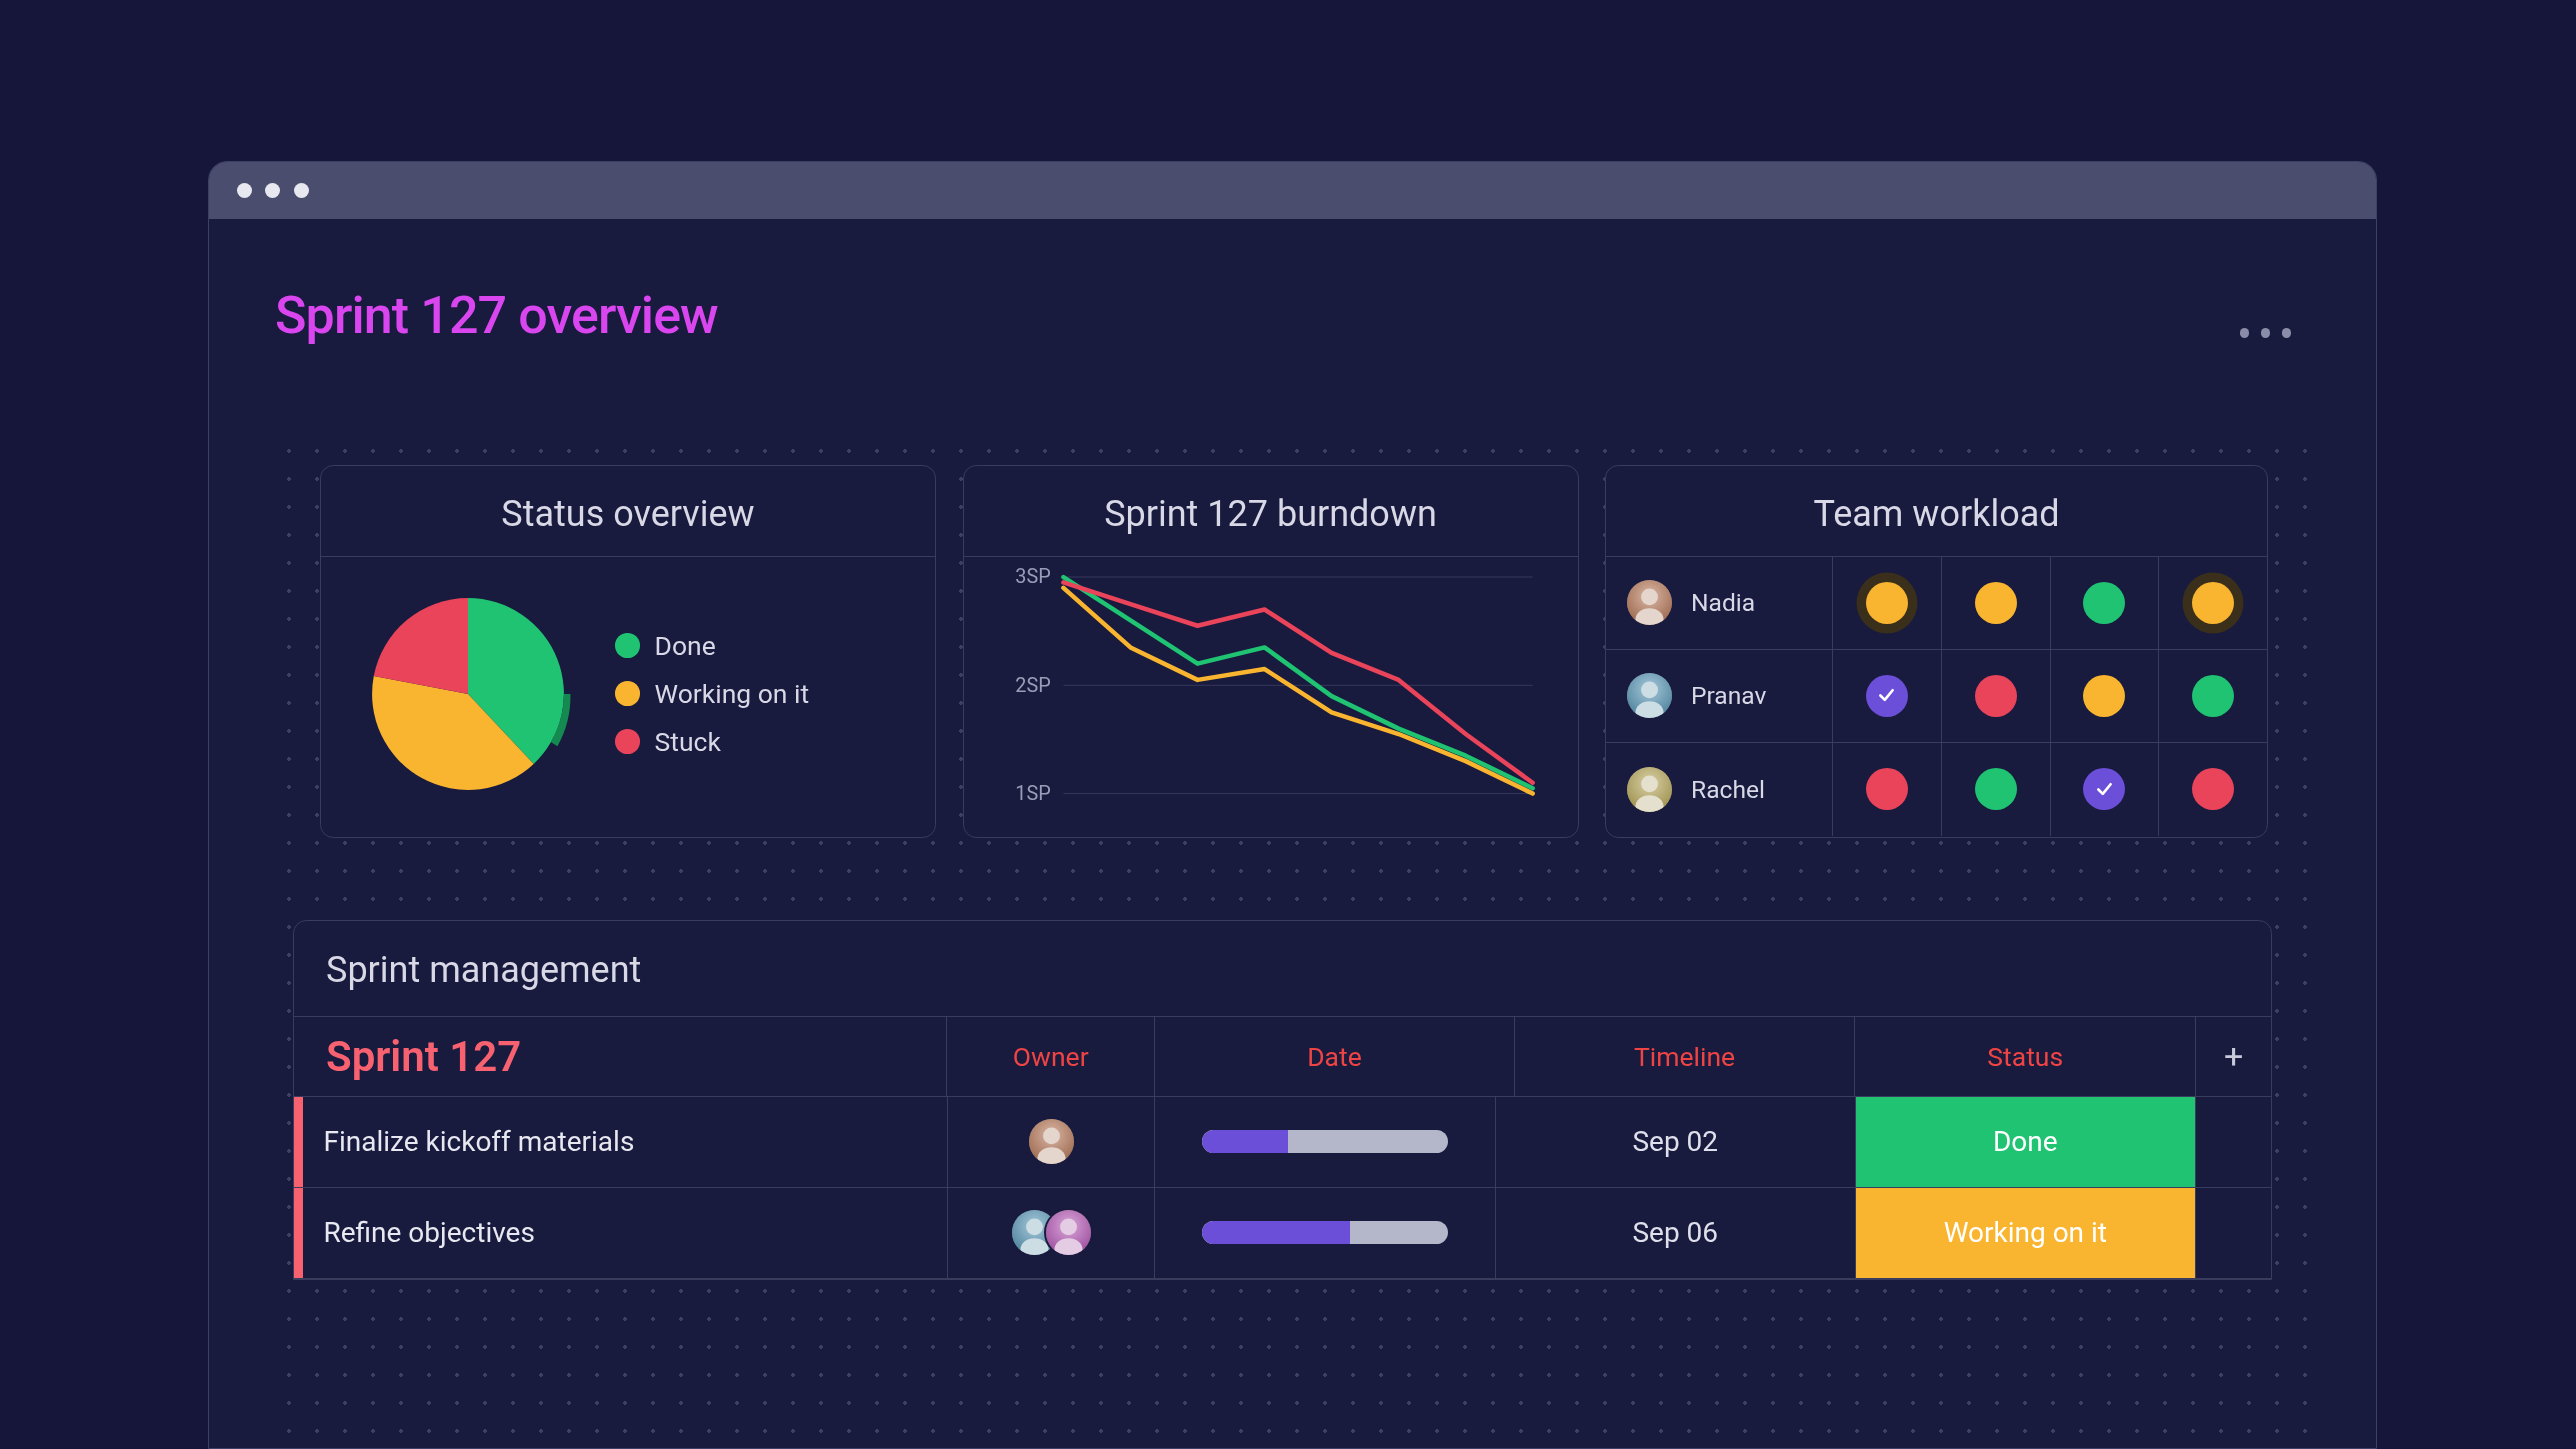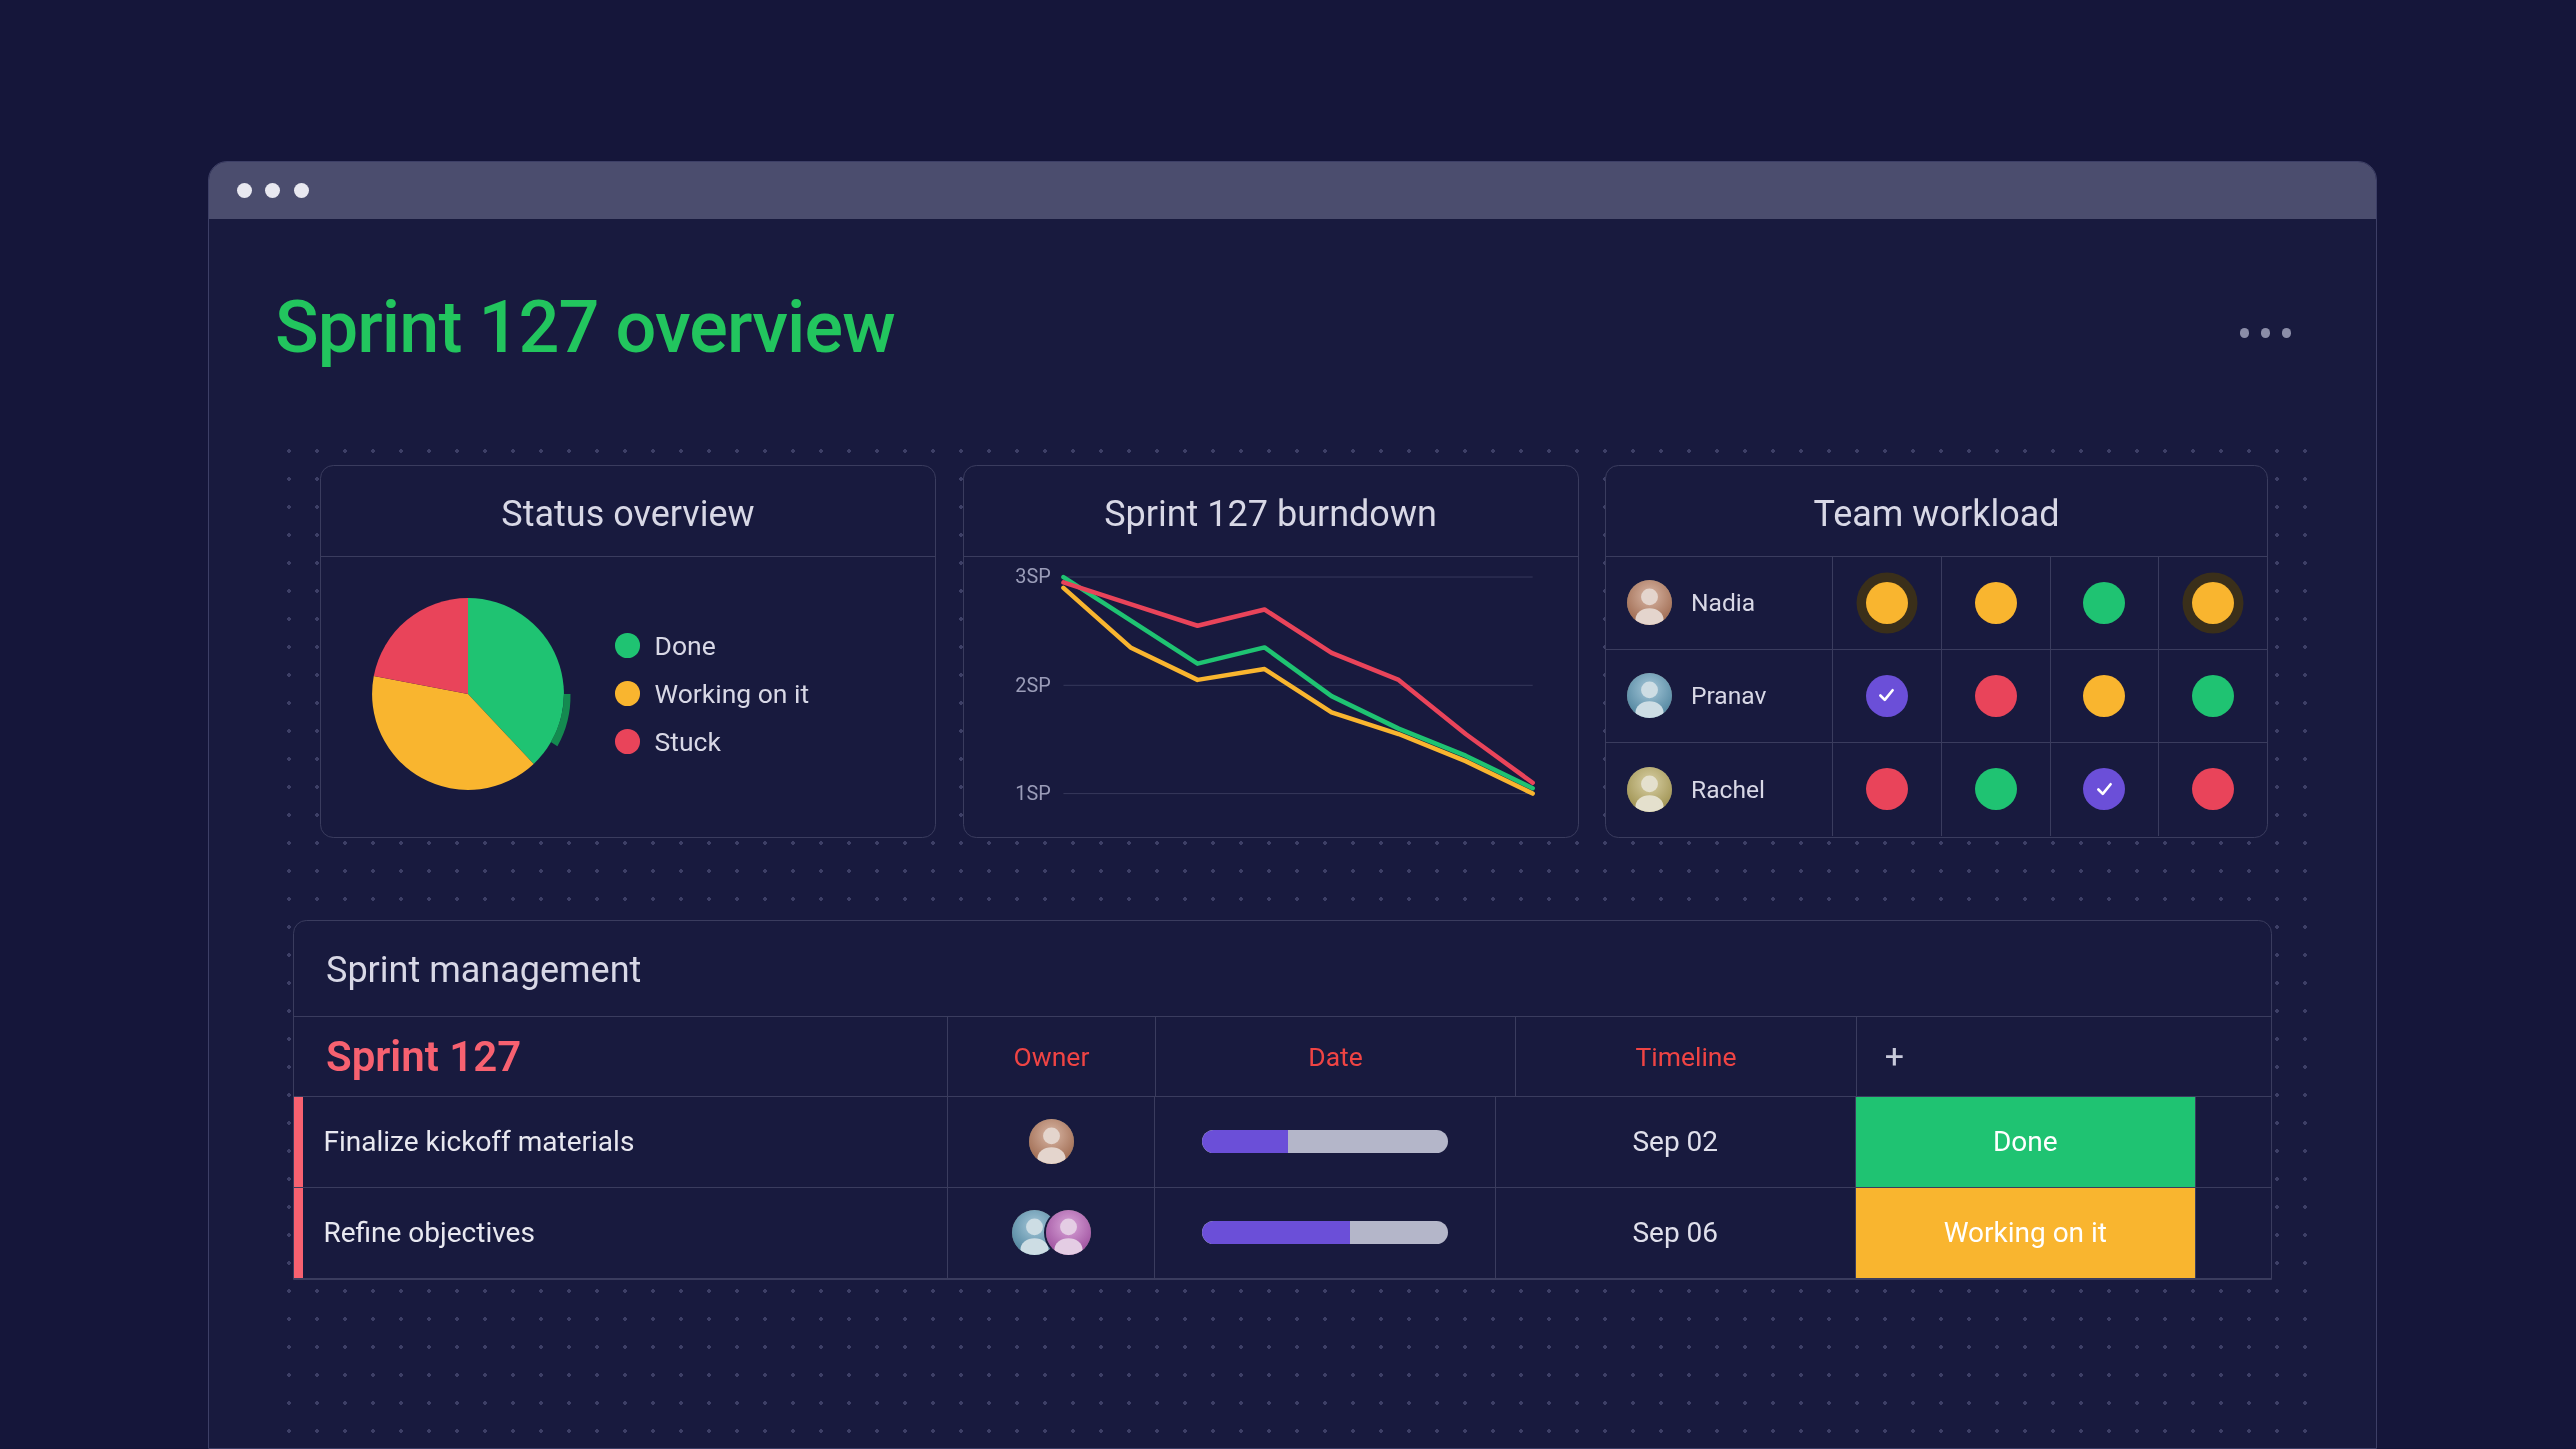--- a/index.html
+++ b/index.html
@@ -15,21 +15,21 @@
     overflow: hidden;
   }
   .titlebar {
     height: 57px;
     background: #4b4d6e;
     display: flex; align-items: center;
     padding-left: 28px; gap: 13.3px;
   }
   .tb-dot { width: 15px; height: 15px; border-radius: 50%; background: #e8e8f0; }
   .content { padding: 66px 66px 0 66px; position: relative; }
-  .page-title { font-size: 72px; font-weight: 500; letter-spacing: -0.9px; color: #22c55e; }
+  .page-title { font-size: 52px; font-weight: 500; letter-spacing: -0.9px; color: #d946ef; }
   .more-dots { position: absolute; right: 85px; top: 109px; display:flex; gap:11.4px; }
   .more-dots span { width:9.5px; height:9.5px; border-radius:50%; background:#8b8da8; display:block; }
 
   .dotgrid {
     position: absolute; left: 66px; right: 57px; top: 218px; height: 1004px;
     background-image: radial-gradient(#3d3f66 1.9px, transparent 1.9px);
     background-size: 28px 28px;
     background-position: 0 0;
   }
 
@@ -291,20 +291,21 @@
 
       </div>
 
       <div class="mgmt">
         <div class="mgmt-title">Sprint management</div>
         <div class="mgmt-head">
           <div class="sprint-label">Sprint 127</div>
           <div class="col col-owner">Owner</div>
           <div class="col col-date">Date</div>
           <div class="col col-timeline">Timeline</div>
+          <div class="col col-status">Status</div>
           <div class="col col-plus">+</div>
         </div>
         <div id="mgmt-rows">
             <div class="mgmt-row">
       <div class="row-accent"></div>
       <div class="task-name">Finalize kickoff materials</div>
       <div class="cell cell-owner">
                 <div class="owner-stack">
                   <div class="avatar">
                     <svg viewBox="0 0 48 48">

